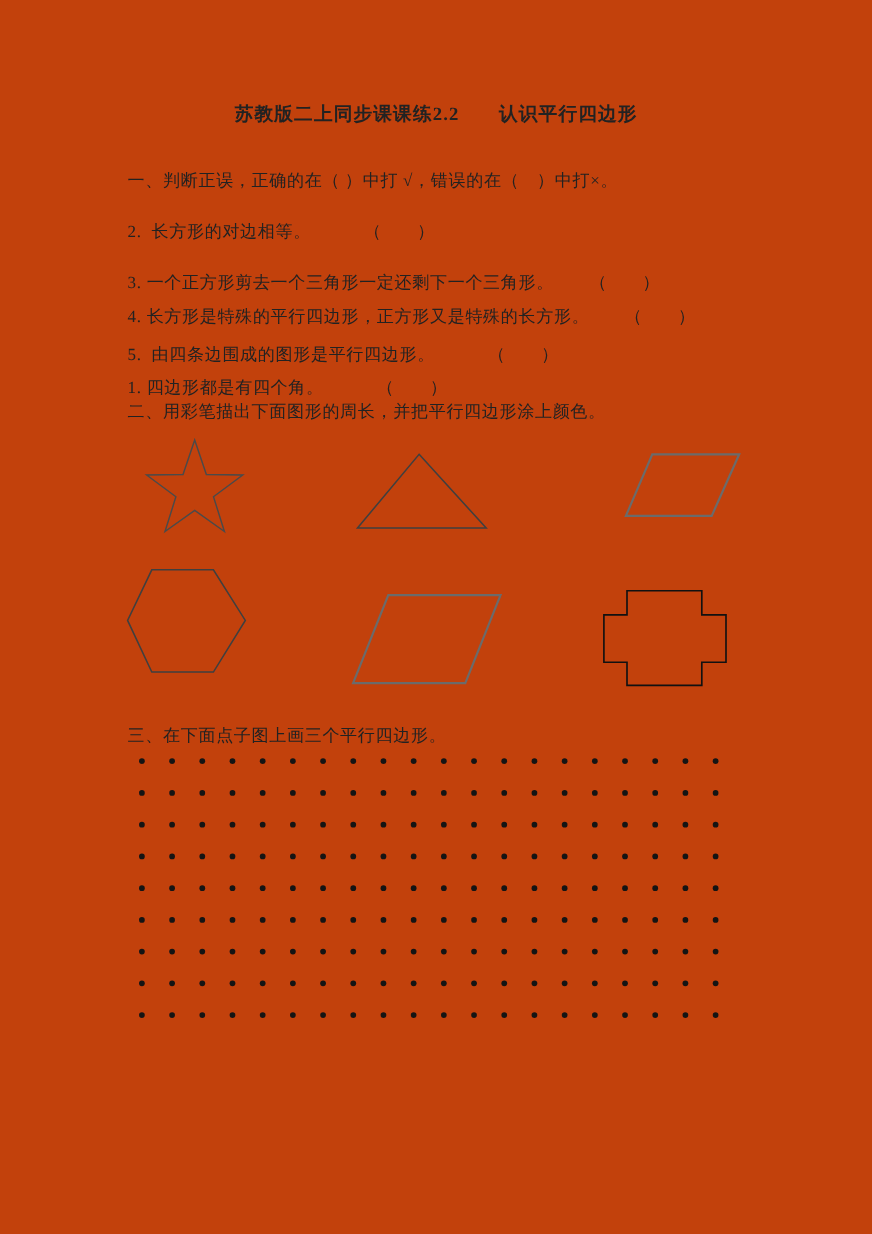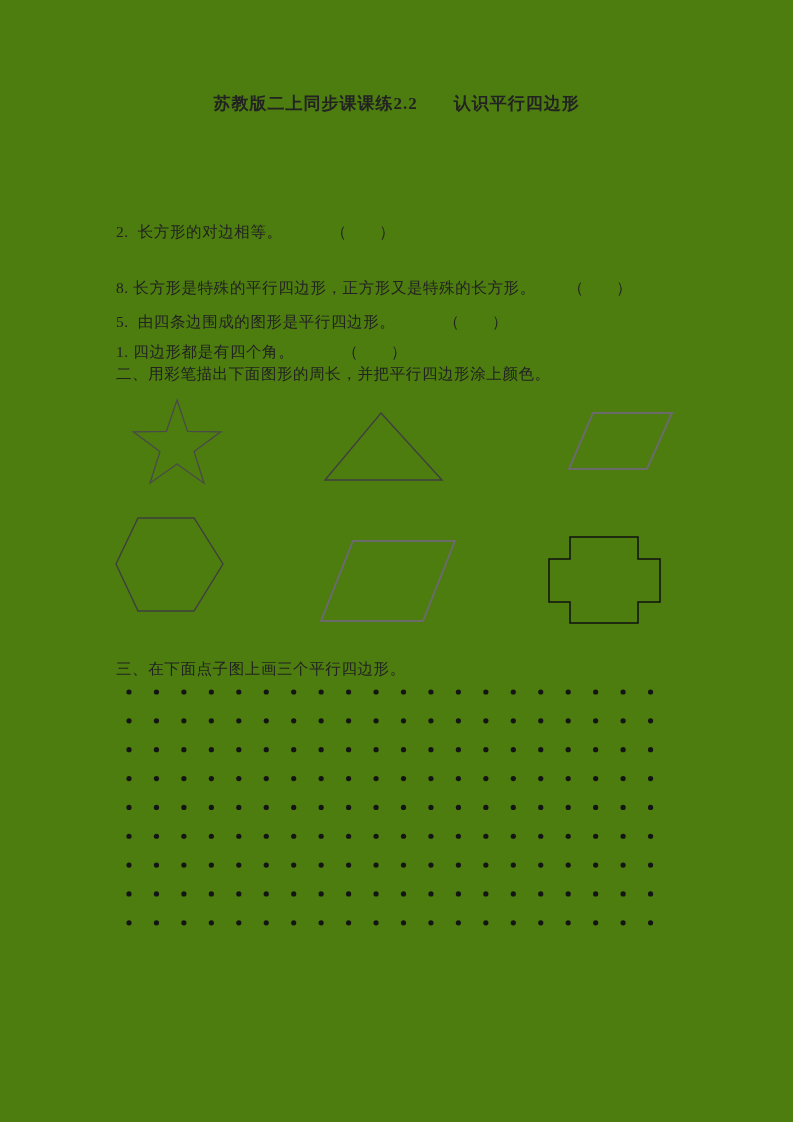--- a/index.html
+++ b/index.html
@@ -1,19 +1,19 @@
 <!DOCTYPE html>
 <html><head>
 <meta charset="utf-8">
 <style>
   html,body{margin:0;padding:0;background:#ffffff;}
   .page{
     position:relative;
     width:793px;height:1122px;
-    background:#4d7c0f;
+    background:#c2410c;
     font-family:"Liberation Serif","DejaVu Serif",serif;
     color:#222222;
     overflow:hidden;
   }
   .title{
     position:absolute;top:92px;left:0;width:100%;
     text-align:center;
     font-size:17px;font-weight:bold;letter-spacing:1px;
     white-space:pre;
   }
@@ -24,26 +24,28 @@
   }
   .figures{position:absolute;top:0;left:0;}
 </style>
 </head>
 <body>
 
 <div class="page">
 
   <div class="title">苏教版二上同步课课练2.2　　认识平行四边形</div>
 
-
-
-  <div class="line" style="top:222px">2.  长方形的对边相等。　　　（　　）</div>
-
-
-  <div class="line" style="top:278px">8. 长方形是特殊的平行四边形，正方形又是特殊的长方形。　　（　　）</div>
+  <div class="line" style="top:154px">一、判断正误，正确的在（ ）中打 √，错误的在（　）中打×。</div>
+
+
+  <div class="line" style="top:200px">2.  长方形的对边相等。　　　（　　）</div>
+
+  <div class="line" style="top:247px">3. 一个正方形剪去一个三角形一定还剩下一个三角形。　　（　　）</div>
+
+  <div class="line" style="top:278px">4. 长方形是特殊的平行四边形，正方形又是特殊的长方形。　　（　　）</div>
 
   <div class="line" style="top:312px">5.  由四条边围成的图形是平行四边形。　　　（　　）</div>
 
   <div class="line" style="top:342px">1. 四边形都是有四个角。　　　（　　）</div>
 
   <div class="line" style="top:364px">二、用彩笔描出下面图形的周长，并把平行四边形涂上颜色。</div>
 
   <div class="line" style="top:659px">三、在下面点子图上画三个平行四边形。</div>
 
   <svg id="figures" class="figures" width="793" height="1122">

